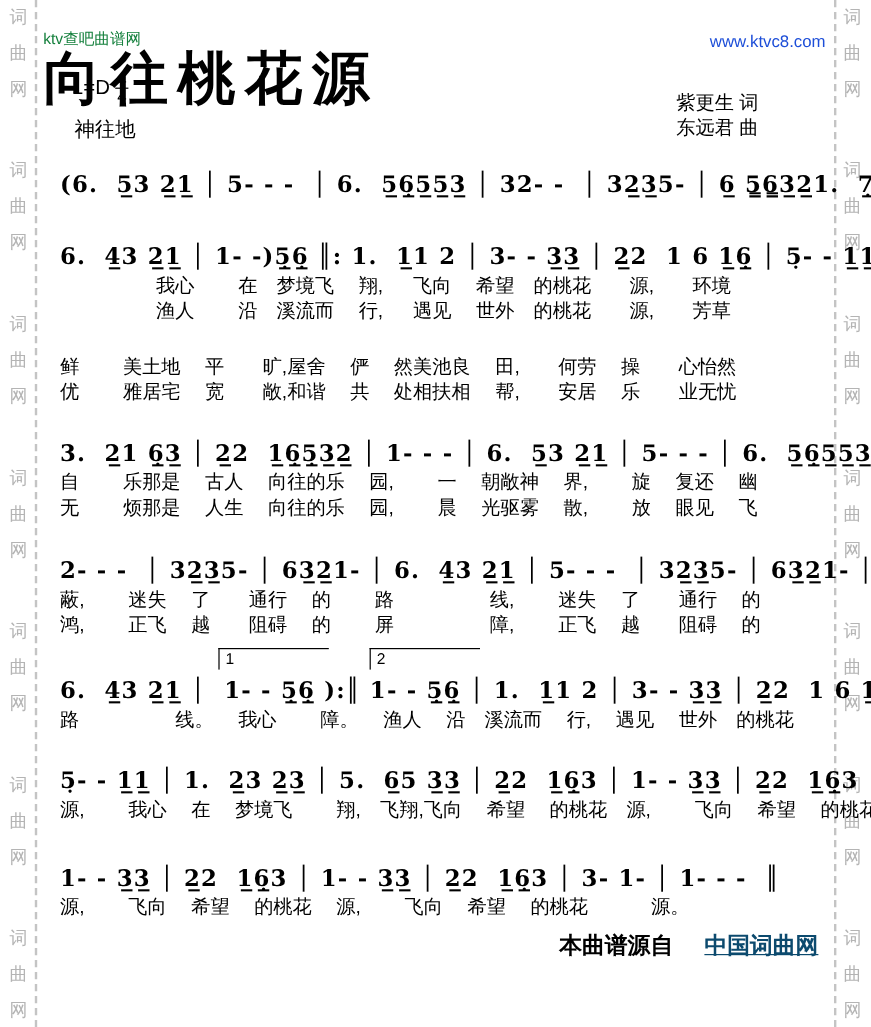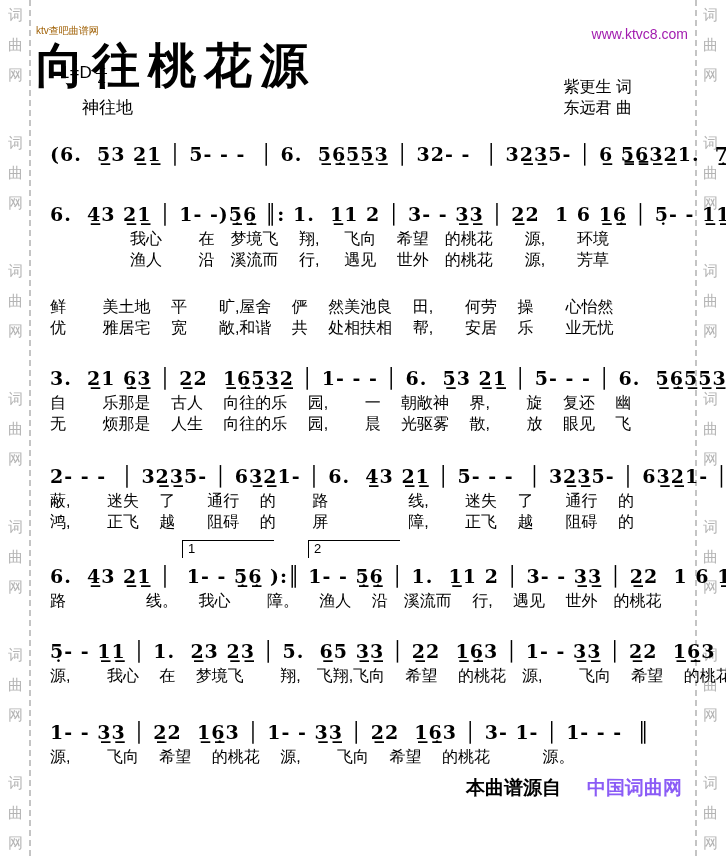--- a/index.html
+++ b/index.html
@@ -12,32 +12,32 @@
     position:absolute;top:0;bottom:0;width:27px;overflow:hidden;
     color:#b4b4b4;font-size:15px;line-height:30px;text-align:center;
     white-space:pre-line;
   }
   .strip.left{left:2px;border-right:2px dashed #c4c4c4;}
   .strip.right{right:2px;border-left:2px dashed #c4c4c4;}
   .strip .grp{display:block;margin:0 0 38px 0;}
   
   .content{position:absolute;left:36px;right:36px;top:0;}
   .header{position:relative;height:140px;}
-  .site-left{position:absolute;left:0;top:24px;font-size:10px;color:#a16207;}
-  .site-right{position:absolute;right:2px;top:26px;font-size:14px;color:#a21caf;}
+  .site-left{position:absolute;left:0;top:24px;font-size:13px;color:#15803d;}
+  .site-right{position:absolute;right:2px;top:26px;font-size:14px;color:#1d4ed8;}
   .title{
     position:absolute;left:0;right:0;top:34px;
     font-family:"DejaVu Serif",serif;font-weight:bold;font-size:48px;
     letter-spacing:8px;
   }
   .keysig{position:absolute;left:24px;top:60px;font-size:17px;}
   .keysig .frac{display:inline-block;vertical-align:middle;text-align:center;font-size:14px;line-height:13px;margin-left:4px;}
   .keysig .frac .num{display:block;border-bottom:1px solid #000;padding:0 2px;}
   .keysig .frac .den{display:block;padding:0 2px;}
-  .tempo{position:absolute;left:46px;top:96px;font-size:17px;}
+  .tempo{position:absolute;left:26px;top:96px;font-size:17px;}
   .credits{position:absolute;right:58px;top:76px;font-size:16px;line-height:21px;text-align:left;}
   
   #score{position:relative;padding-left:14px;}
   .score-line{position:relative;}
   .score-line:nth-child(1){margin-bottom:32px;}
   .score-line:nth-child(2){margin-bottom:26px;}
   .score-line:nth-child(3){margin-bottom:26px;}
   .score-line:nth-child(4){margin-bottom:28px;}
   .score-line:nth-child(5){margin-bottom:8px;}
   .score-line:nth-child(6){margin-bottom:26px;}
@@ -49,21 +49,21 @@
   }
   .lyric{font-size:16px;line-height:21px;white-space:pre;}
   .volta{
     position:absolute;top:0;height:17px;border-left:1px solid #000;border-top:1px solid #000;
     font-size:13px;padding-left:5px;line-height:15px;
   }
   .volta.v1{left:132px;width:86px;}
   .volta.v2{left:258px;width:86px;}
   
   .footer{text-align:right;padding-right:8px;margin-top:8px;font-size:19px;font-weight:bold;}
-  .footer .src-site{color:#8b5cf6;margin-left:26px;}
+  .footer .src-site{color:#0c4a6e;margin-left:26px;text-decoration:underline;}
 </style>
 </head>
 <body>
 
 <div class="strip left" id="wm-left"><span class="grp">词
 曲
 网</span><span class="grp">词
 曲
 网</span><span class="grp">词
 曲

